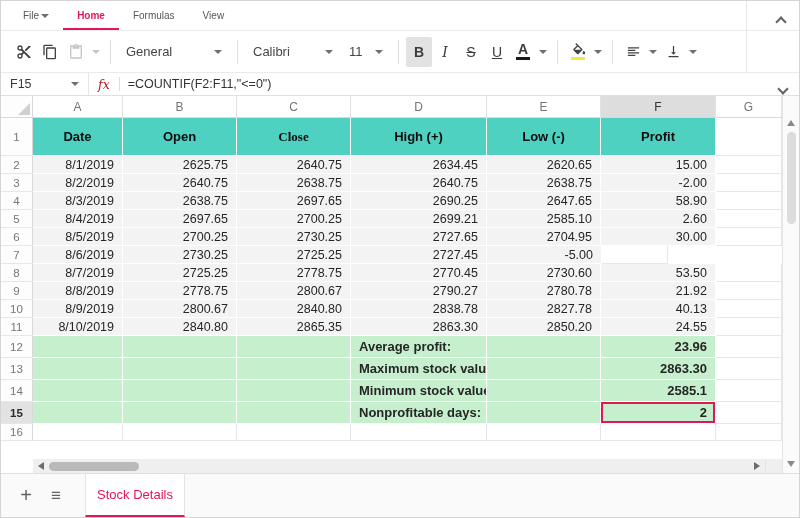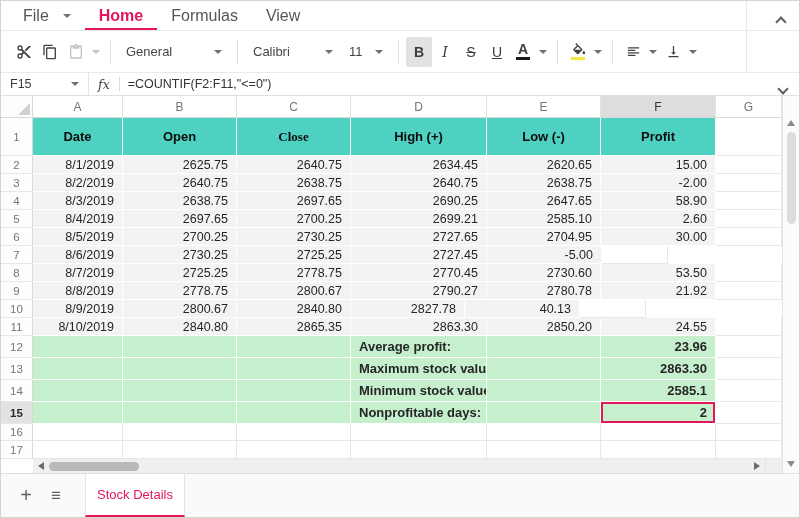--- a/index.html
+++ b/index.html
@@ -3,21 +3,21 @@
 <meta charset="utf-8">
 <style>
   * { box-sizing: border-box; margin: 0; padding: 0; }
   html,body { background:#fff; }
   body { font-family:"Liberation Sans", sans-serif; }
   .app { width:800px; height:518px; border:1px solid #d4d4d4; background:#fff;
          display:flex; flex-direction:column; position:relative; overflow:hidden; }
 
   
   .tabs-row { flex:0 0 30px; display:flex; align-items:stretch; border-bottom:1px solid #eaeaea; padding-left:8px; }
-  .rtab { display:flex; align-items:center; gap:14px; padding:0 14px; font-size:16px; color:#565656; cursor:pointer; }
+  .rtab { display:flex; align-items:center; gap:2px; padding:0 14px; font-size:10px; color:#565656; cursor:pointer; }
   .rtab.active { color:#e3165b; font-weight:700; box-shadow: inset 0 -2px 0 #e3165b; }
   .caret { width:0; height:0; border-left:4px solid transparent; border-right:4px solid transparent; border-top:4px solid #6f6f6f; }
   .ribbon-divider { position:absolute; top:0; right:52px; width:1px; height:71px; background:#e8e8e8; }
   .chev { width:8px; height:8px; border-right:2px solid #5f6368; border-bottom:2px solid #5f6368; display:inline-block; }
   .chev.up { transform:rotate(-135deg); }
   .chev.down { transform:rotate(45deg); }
   .collapse-btn { position:absolute; top:11px; right:14px; cursor:pointer; }
   .fbar-expand { position:absolute; top:78px; right:12px; cursor:pointer; }
 
   
@@ -33,21 +33,21 @@
   .dd-general { width:112px; } .dd-font { width:96px; } .dd-size { width:50px; }
   .glyph-b { font-weight:700; } .glyph-i { font-style:italic; font-family:"DejaVu Serif",serif; }
   .glyph-s { text-decoration:line-through; } .glyph-u { text-decoration:underline; }
   .color-btn { display:flex; flex-direction:column; align-items:center; justify-content:center; gap:2px; }
   .color-bar { width:14px; height:3px; }
 
   
   .fbar { flex:0 0 23px; display:flex; align-items:center; border-bottom:1px solid #e0e0e0; font-size:12.5px; color:#3a3a3a; }
   .namebox { width:88px; height:100%; display:flex; align-items:center; justify-content:space-between;
              padding:0 9px; border-right:1px solid #e4e4e4; cursor:pointer; }
-  .fx-label { font-family:"DejaVu Serif", serif; font-style:italic; color:#404040; padding:0 9px; }
+  .fx-label { font-family:"DejaVu Serif", serif; font-style:italic; color:#b91c1c; padding:0 9px; }
   .fx-sep { width:1px; height:14px; background:#dcdcdc; margin-right:8px; }
   .formula-text { flex:1; white-space:nowrap; overflow:hidden; color:#333; }
 
   
   .gridwrap { flex:1 1 auto; display:flex; overflow:hidden; }
   .gridmain { flex:1; display:flex; flex-direction:column; overflow:hidden; }
   .colhdrs { flex:0 0 22px; display:flex; border-bottom:1px solid #d9d9d9; background:#fff; }
   .corner { width:32px; flex:0 0 32px; border-right:1px solid #d9d9d9; background:#fdfdfd; position:relative; cursor:pointer; }
   .corner::after { content:""; position:absolute; right:2px; bottom:2px; width:0; height:0;
                    border-left:12px solid transparent; border-bottom:12px solid #d0d0d0; }
@@ -314,20 +314,21 @@
             <div class="cell c-gray val" style="width: 136px; flex: 0 0 136px;">2790.27</div>
             <div class="cell c-gray val" style="width: 114px; flex: 0 0 114px;">2780.78</div>
             <div class="cell c-gray val" style="width: 115px; flex: 0 0 115px;">21.92</div>
             <div class="cell" style="width: 66px; flex: 0 0 66px;"></div>
           </div>
           <div class="grow" style="height: 18px;">
             <div class="rhdr">10</div>
             <div class="cell c-gray val" style="width: 90px; flex: 0 0 90px;">8/9/2019</div>
             <div class="cell c-gray val" style="width: 114px; flex: 0 0 114px;">2800.67</div>
             <div class="cell c-gray val" style="width: 114px; flex: 0 0 114px;">2840.80</div>
+            <div class="cell c-gray val" style="width: 136px; flex: 0 0 136px;">2838.78</div>
             <div class="cell c-gray val" style="width: 114px; flex: 0 0 114px;">2827.78</div>
             <div class="cell c-gray val" style="width: 115px; flex: 0 0 115px;">40.13</div>
             <div class="cell" style="width: 66px; flex: 0 0 66px;"></div>
           </div>
           <div class="grow" style="height: 18px;">
             <div class="rhdr">11</div>
             <div class="cell c-gray val" style="width: 90px; flex: 0 0 90px;">8/10/2019</div>
             <div class="cell c-gray val" style="width: 114px; flex: 0 0 114px;">2840.80</div>
             <div class="cell c-gray val" style="width: 114px; flex: 0 0 114px;">2865.35</div>
             <div class="cell c-gray val" style="width: 136px; flex: 0 0 136px;">2863.30</div>
@@ -370,30 +371,20 @@
             <div class="cell c-green" style="width: 90px; flex: 0 0 90px;"></div>
             <div class="cell c-green" style="width: 114px; flex: 0 0 114px;"></div>
             <div class="cell c-green" style="width: 114px; flex: 0 0 114px;"></div>
             <div class="cell c-green lbl" style="width: 136px; flex: 0 0 136px;">Nonprofitable days:</div>
             <div class="cell c-green" style="width: 114px; flex: 0 0 114px;"></div>
             <div class="cell c-green val selcell" style="width: 115px; flex: 0 0 115px;">2</div>
             <div class="cell" style="width: 66px; flex: 0 0 66px;"></div>
           </div>
           <div class="grow" style="height: 17px;">
             <div class="rhdr">16</div>
-            <div class="cell" style="width: 90px; flex: 0 0 90px;"></div>
-            <div class="cell" style="width: 114px; flex: 0 0 114px;"></div>
-            <div class="cell" style="width: 114px; flex: 0 0 114px;"></div>
-            <div class="cell" style="width: 136px; flex: 0 0 136px;"></div>
-            <div class="cell" style="width: 114px; flex: 0 0 114px;"></div>
-            <div class="cell" style="width: 115px; flex: 0 0 115px;"></div>
-            <div class="cell" style="width: 66px; flex: 0 0 66px;"></div>
-          </div>
-          <div class="grow" style="height: 18px;">
-            <div class="rhdr">17</div>
             <div class="cell" style="width: 90px; flex: 0 0 90px;"></div>
             <div class="cell" style="width: 114px; flex: 0 0 114px;"></div>
             <div class="cell" style="width: 114px; flex: 0 0 114px;"></div>
             <div class="cell" style="width: 136px; flex: 0 0 136px;"></div>
             <div class="cell" style="width: 114px; flex: 0 0 114px;"></div>
             <div class="cell" style="width: 115px; flex: 0 0 115px;"></div>
             <div class="cell" style="width: 66px; flex: 0 0 66px;"></div>
           </div>
         </div>
       <div class="hscroll">

